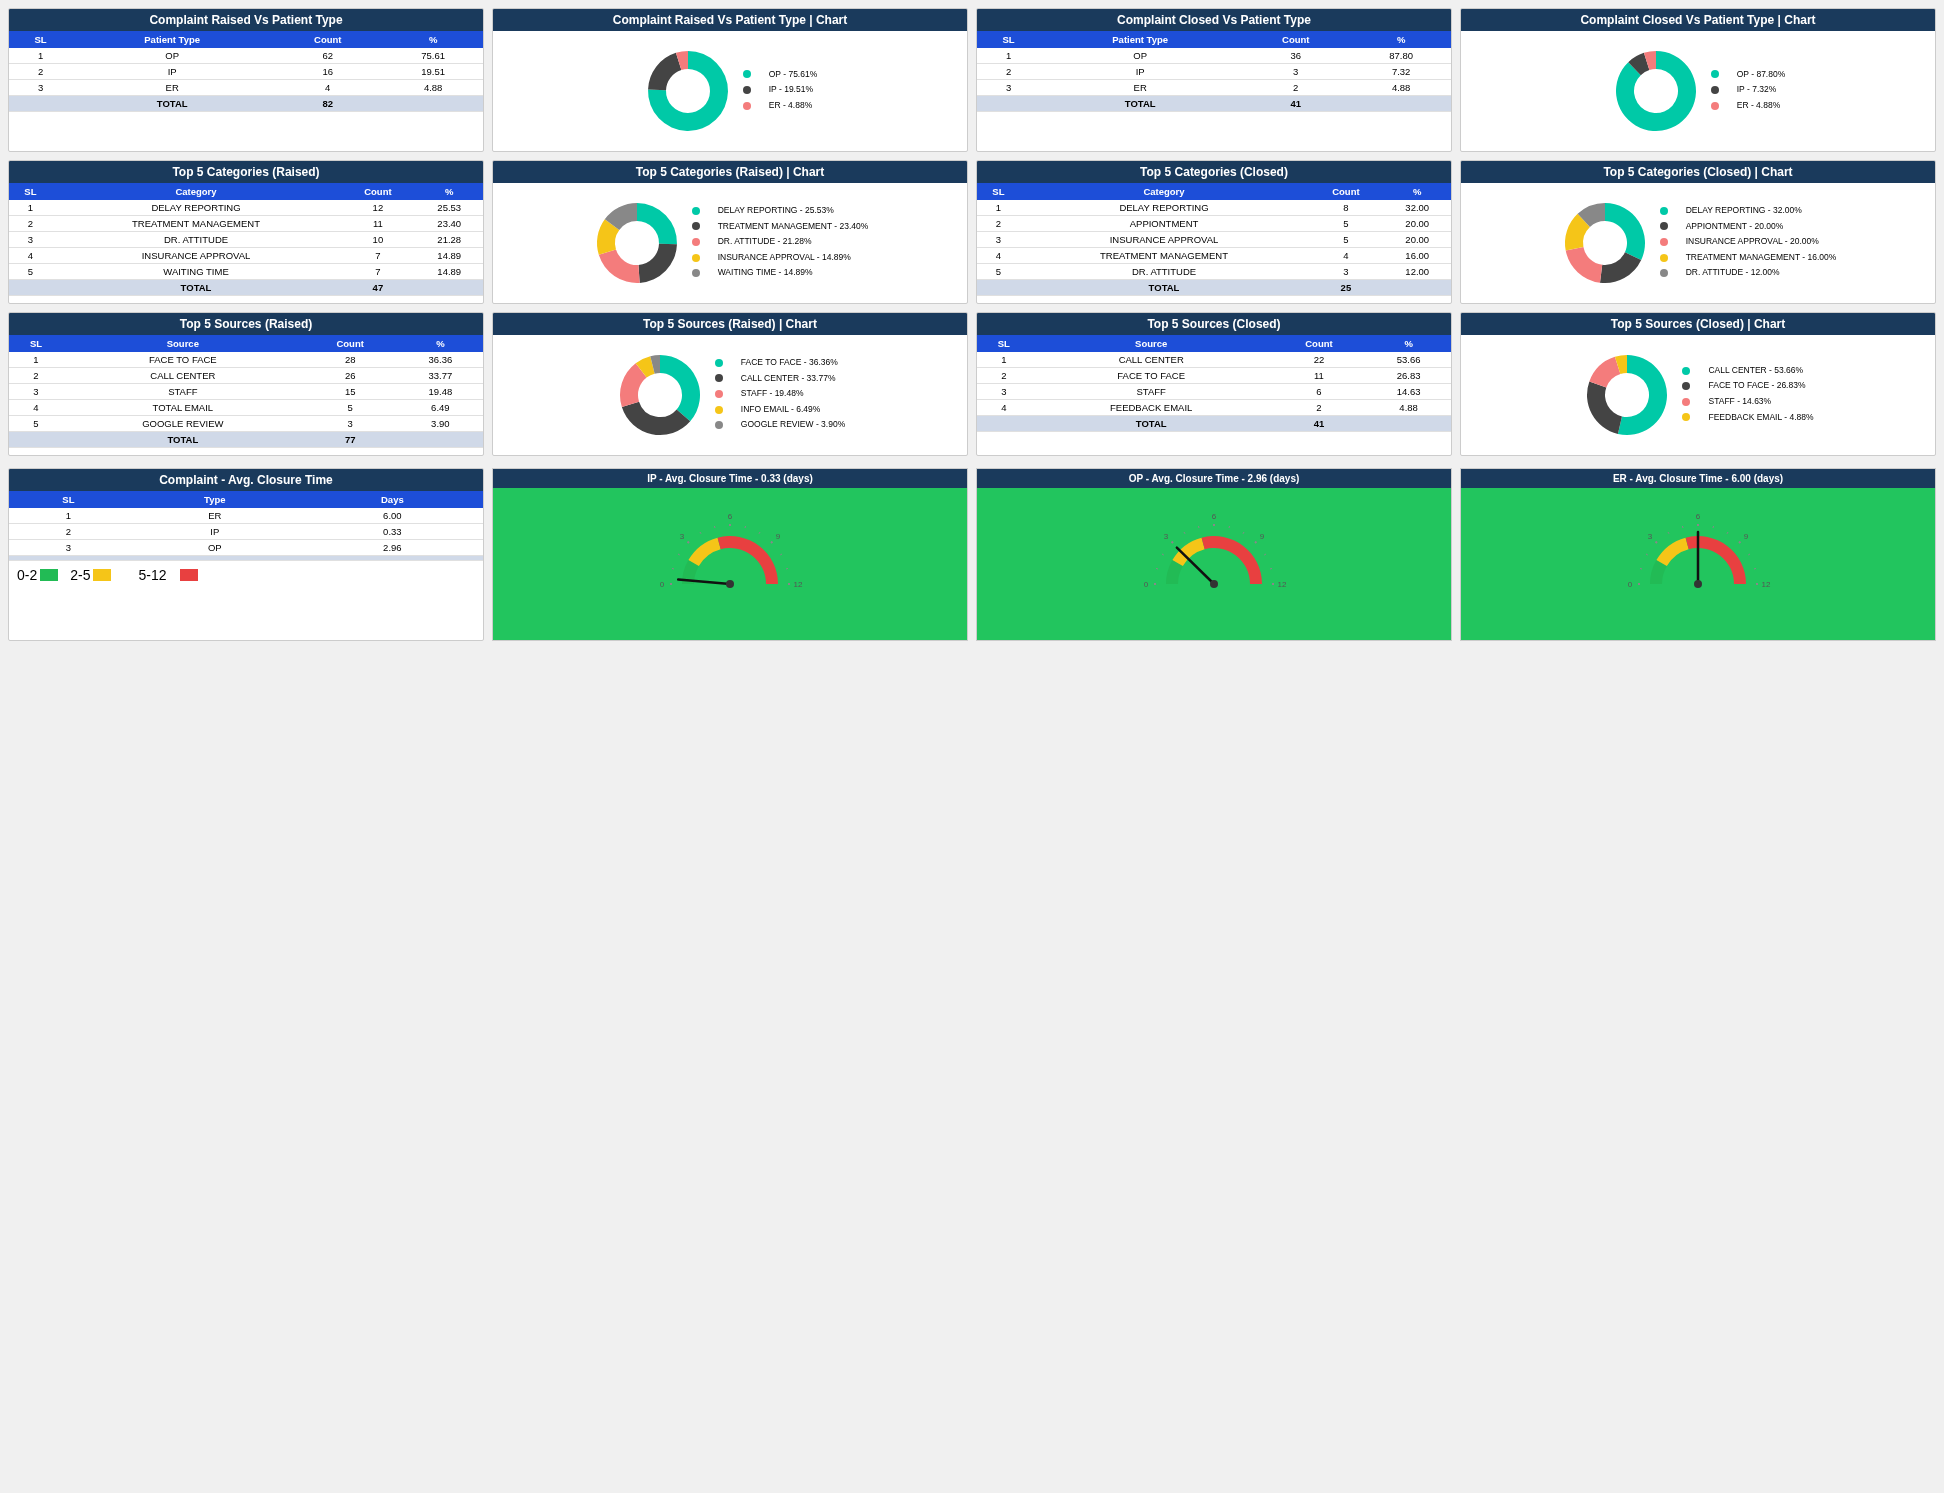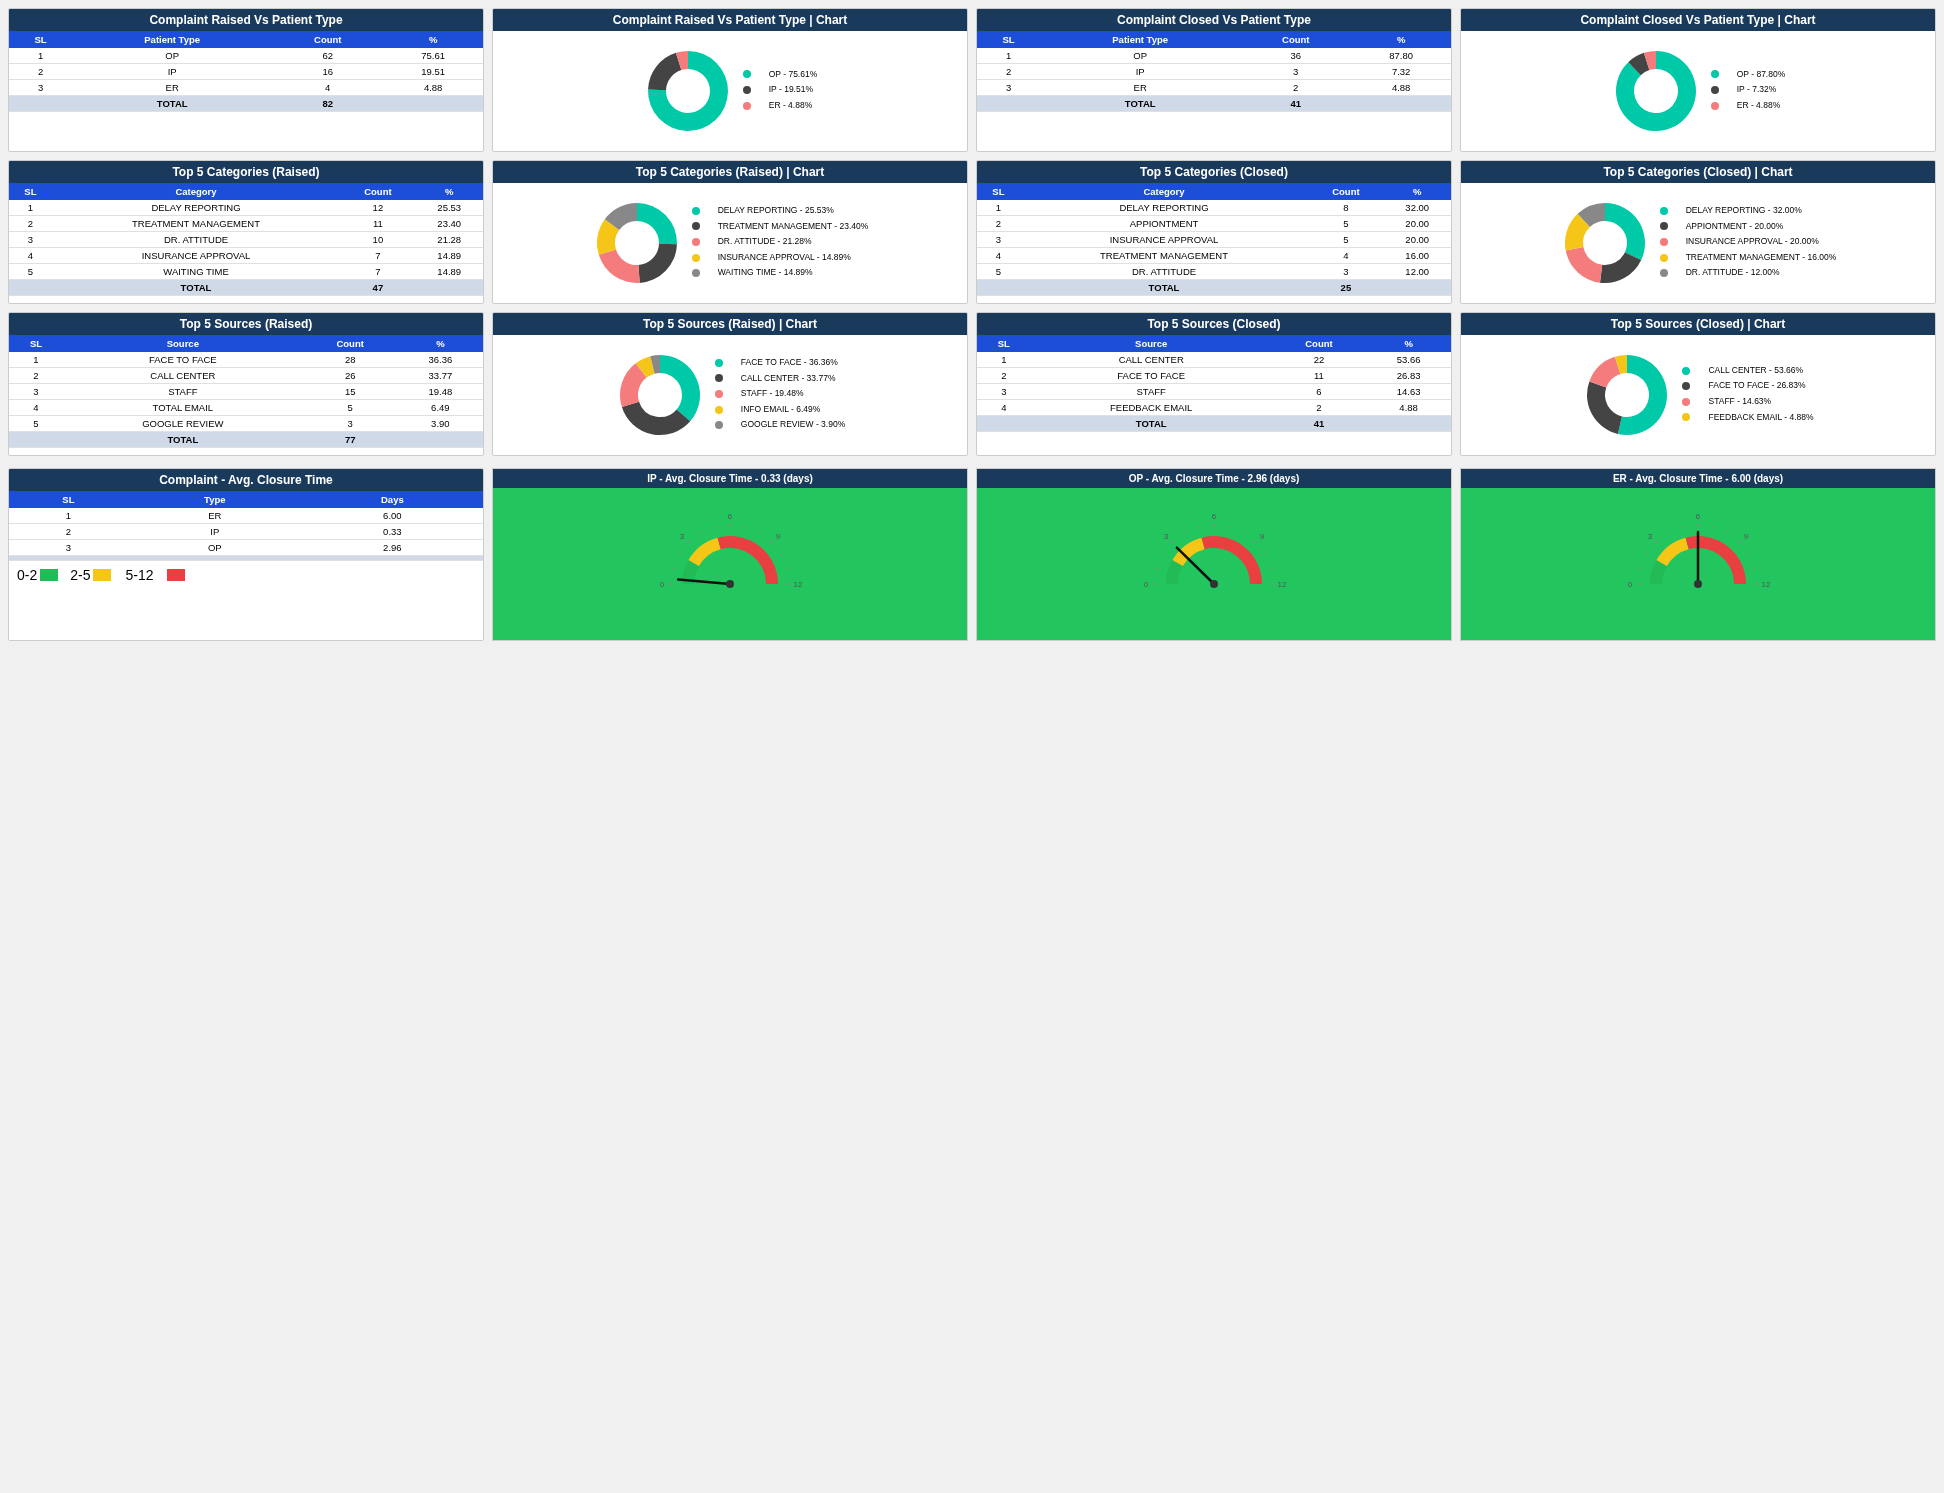--- a/index.html
+++ b/index.html
@@ -526,21 +526,21 @@
               <td colspan="1"></td>
               <td></td>
             </tr>
           </tbody>
       </table>
       <div class="closure-legend" id="closure-legend">
           <span style="display: inline-flex; align-items: center; gap: 3px; margin-right: 6px;">
             <span>0-2</span>
             <span style="background: rgb(34, 187, 85); width: 18px; height: 12px; display: inline-block;"></span>
           </span>
-          <span style="display: inline-flex; align-items: center; gap: 3px; margin-right: 8px;">
+          <span style="display: inline-flex; align-items: center; gap: 3px; margin-right: 21px;">
             <span>2-5</span>
             <span style="background: rgb(245, 197, 24); width: 18px; height: 12px; display: inline-block;"></span>
           </span>
           <span style="display: inline-flex; align-items: center; gap: 13px; margin-right: 6px;">
             <span>5-12</span>
             <span style="background: rgb(232, 64, 64); width: 18px; height: 12px; display: inline-block;"></span>
           </span>
         </div>
     </div>
 

